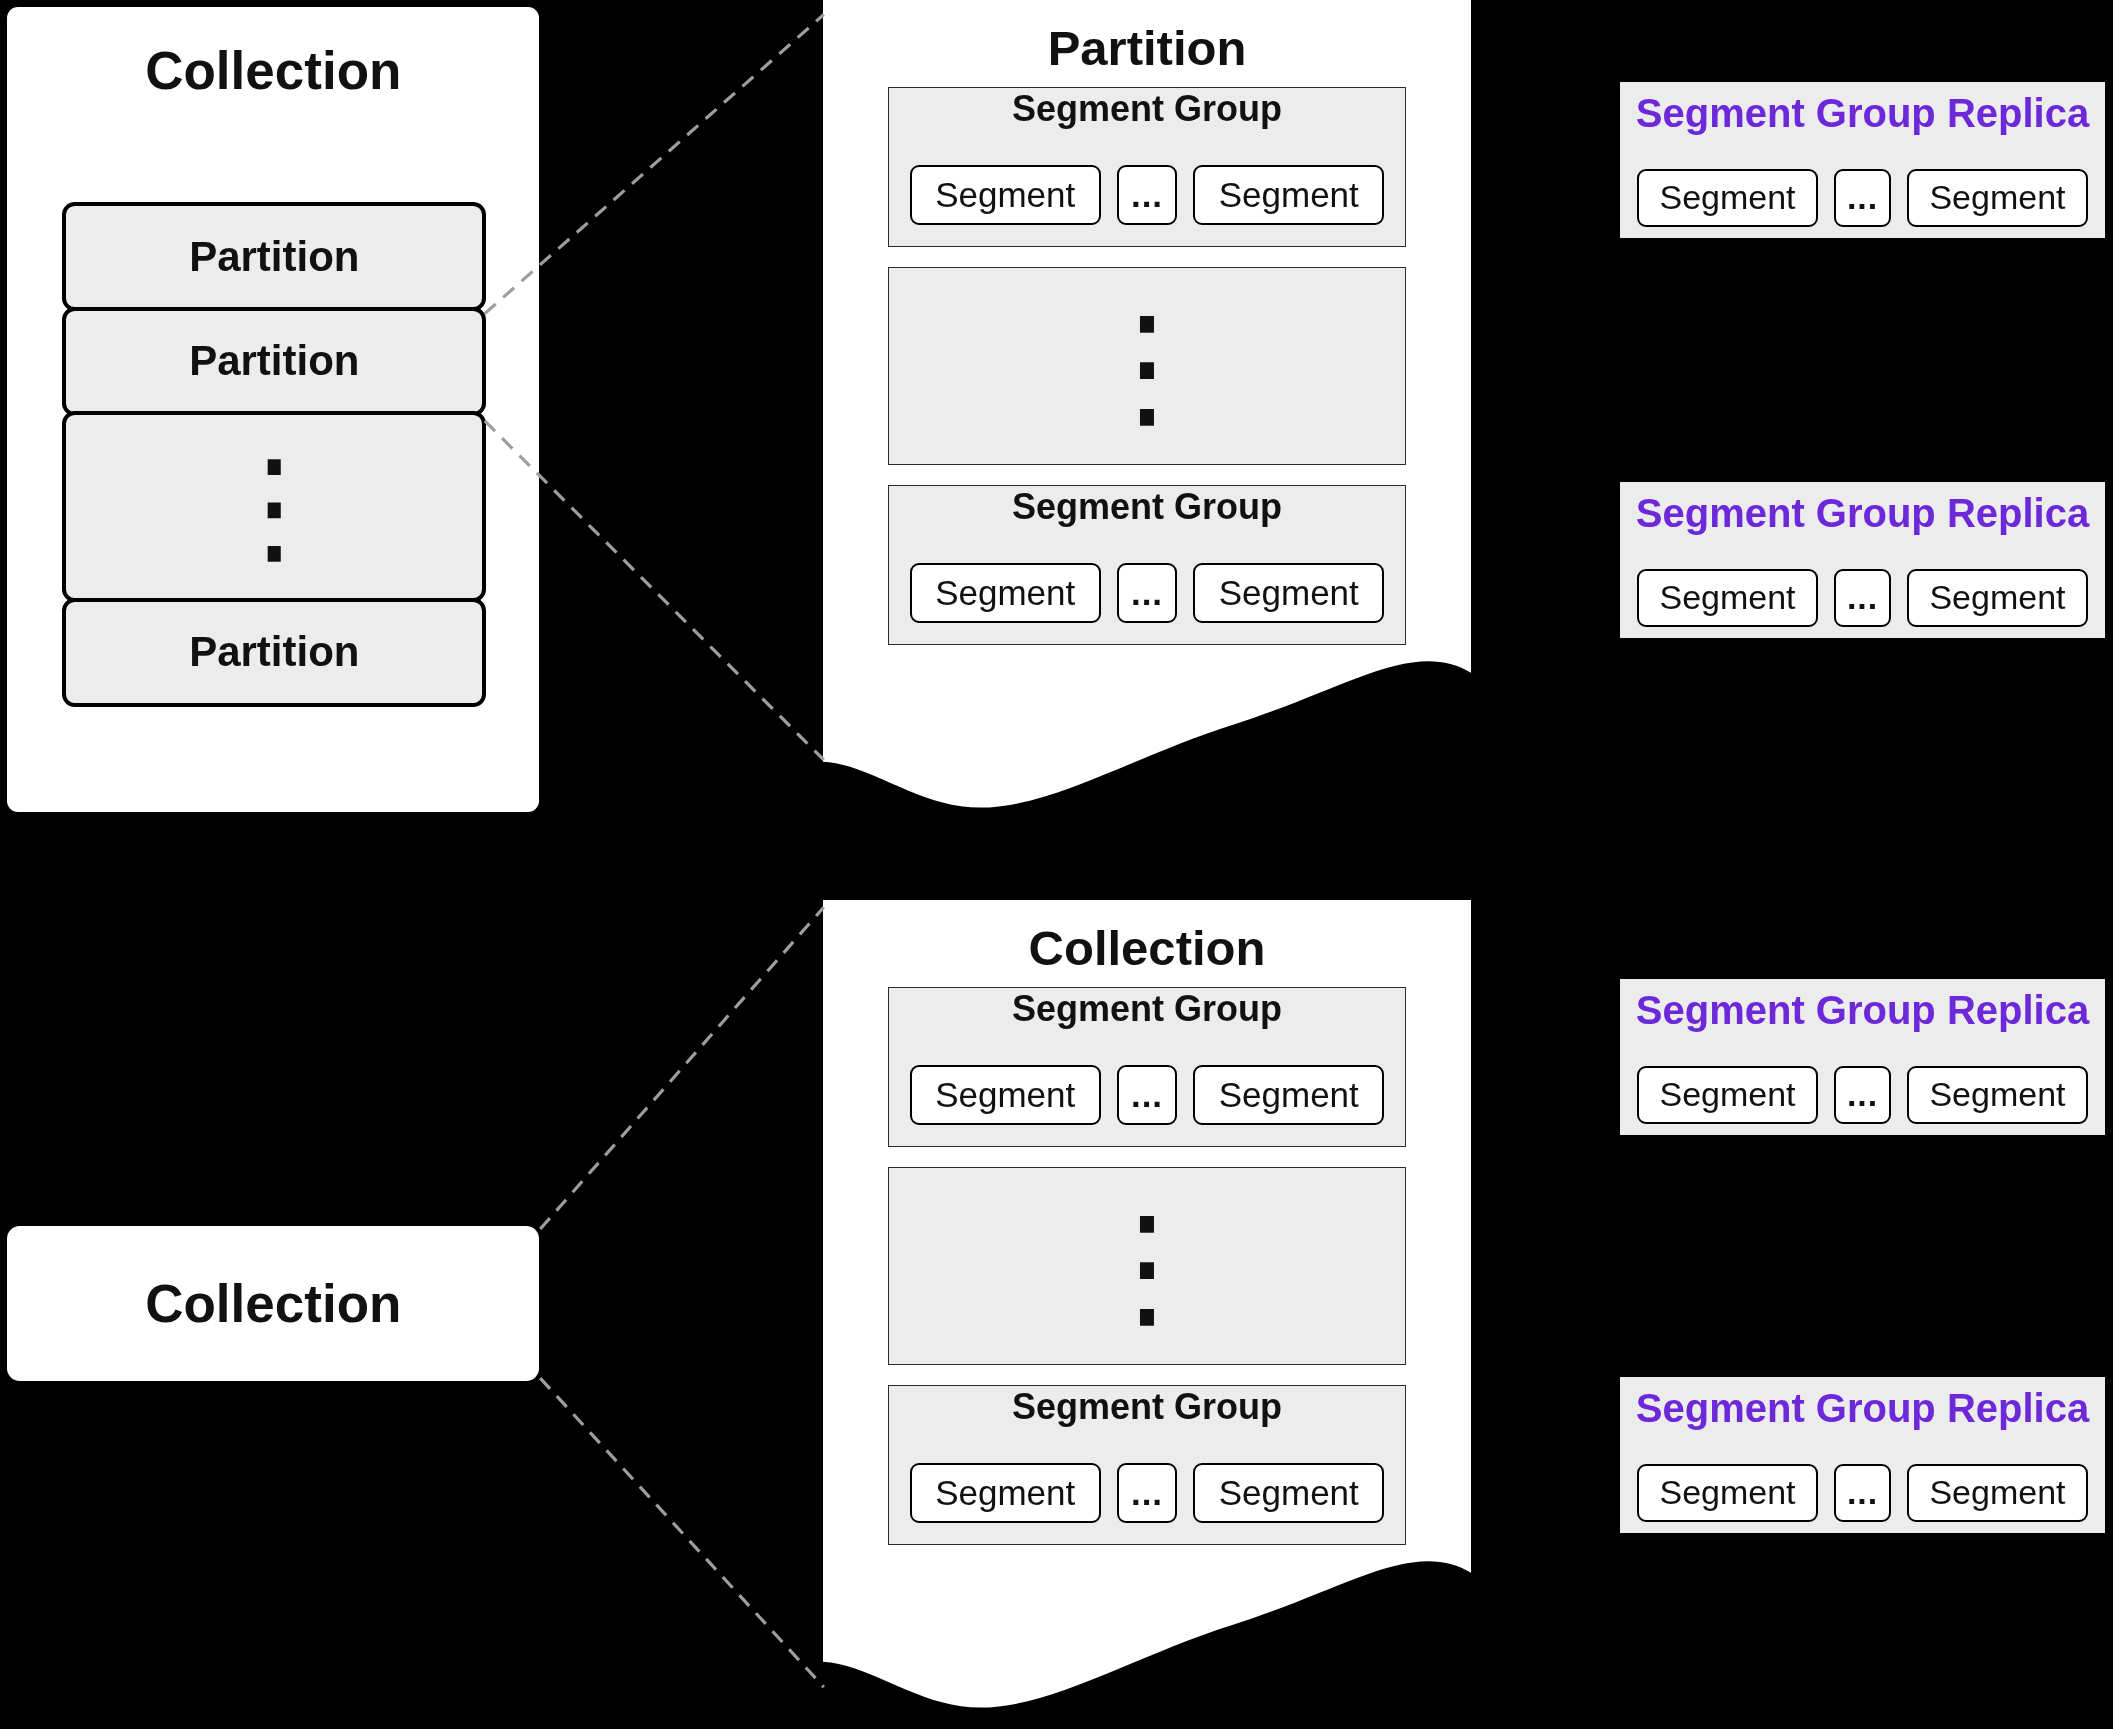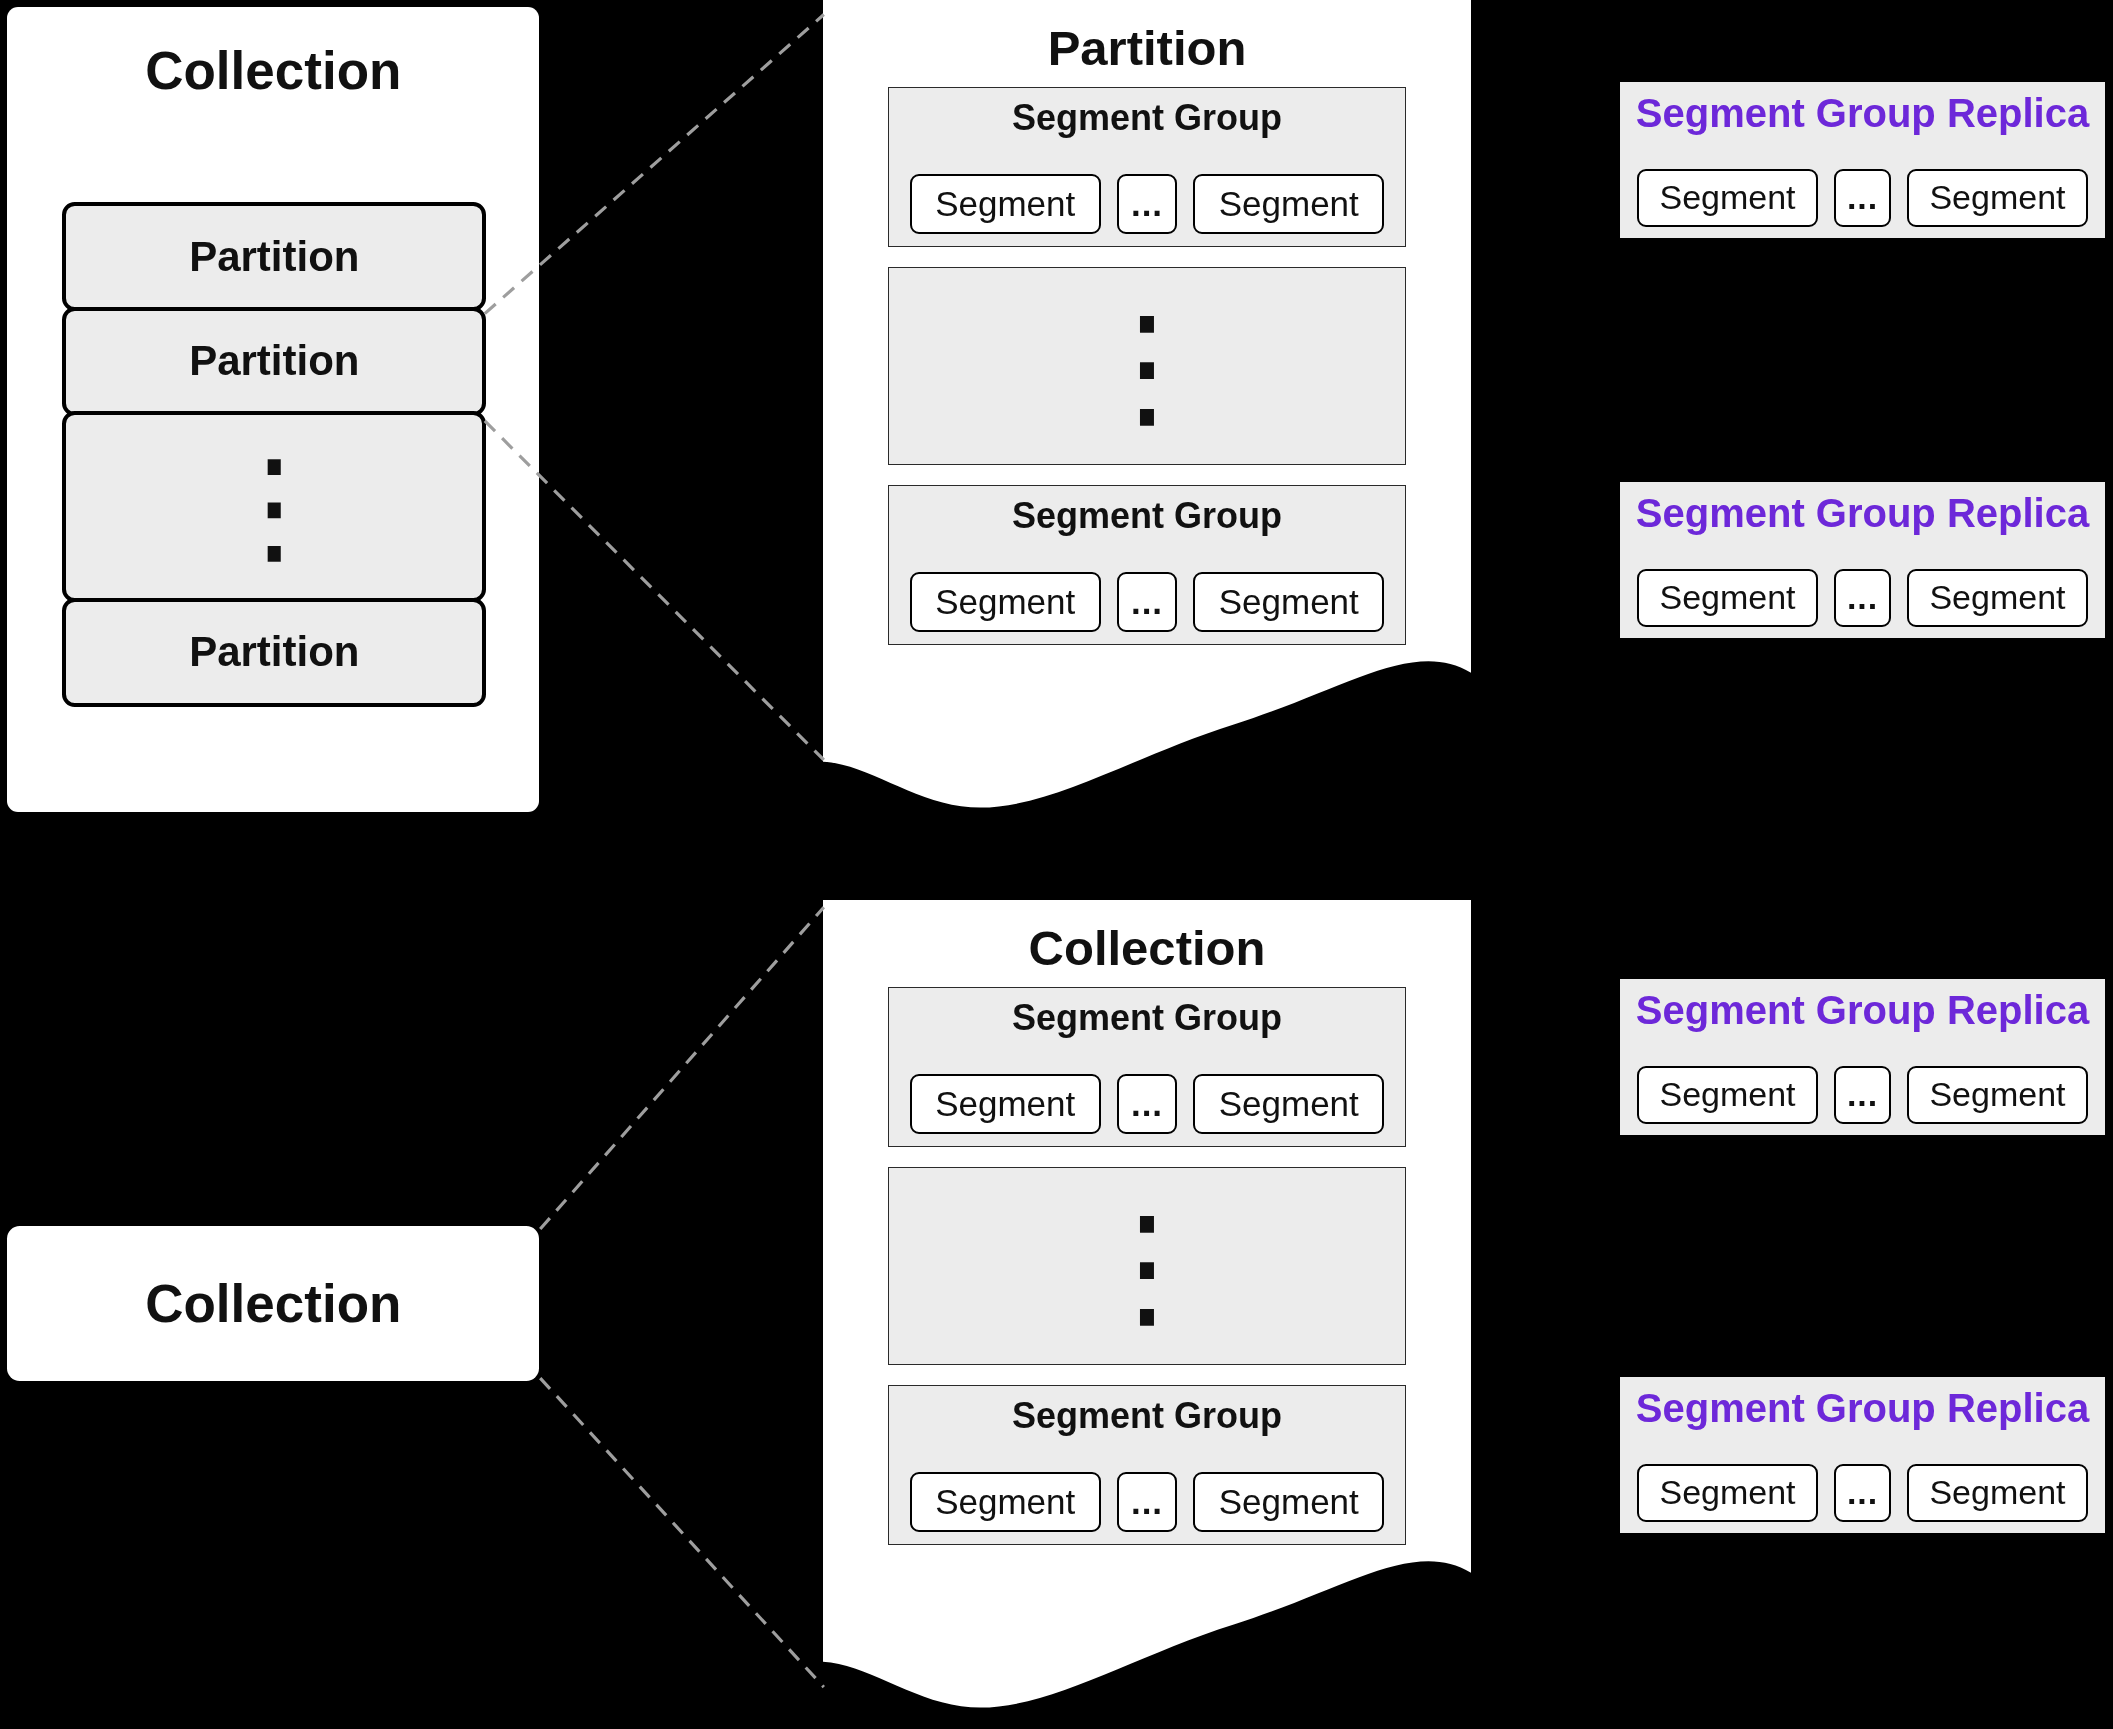--- a/index.html
+++ b/index.html
@@ -56,21 +56,21 @@
   .doc-shape{position:absolute;inset:0;width:648px;height:809px;}
   .doc-shape path{fill:var(--panel-fill);}
   .doc-title{
     position:absolute;top:20px;left:0;right:0;text-align:center;
     font-size:49px;font-weight:bold;color:#111;
   }
   .group-box{
     position:absolute;left:65px;width:518px;height:160px;
     background:var(--box-fill);border:1.8px solid #2a2a2a;
     display:flex;flex-direction:column;align-items:center;
-    padding-top:9px;gap:11px;
+    gap:11px;
   }
   .group-title{font-size:36px;font-weight:bold;color:#111;}
   .seg-row{display:flex;align-items:center;justify-content:center;gap:16.4px;}
   .seg{
     background:var(--panel-fill);border:2.7px solid var(--border);border-radius:9px;
     font-size:35px;color:#111;padding:8.2px 23.6px;white-space:nowrap;margin-top:24px;
   }
   .seg.dots{padding:8.2px 11.8px;font-weight:bold;letter-spacing:0.9px;}
   .ellipsis-box{
     position:absolute;left:65px;width:518px;height:198px;

